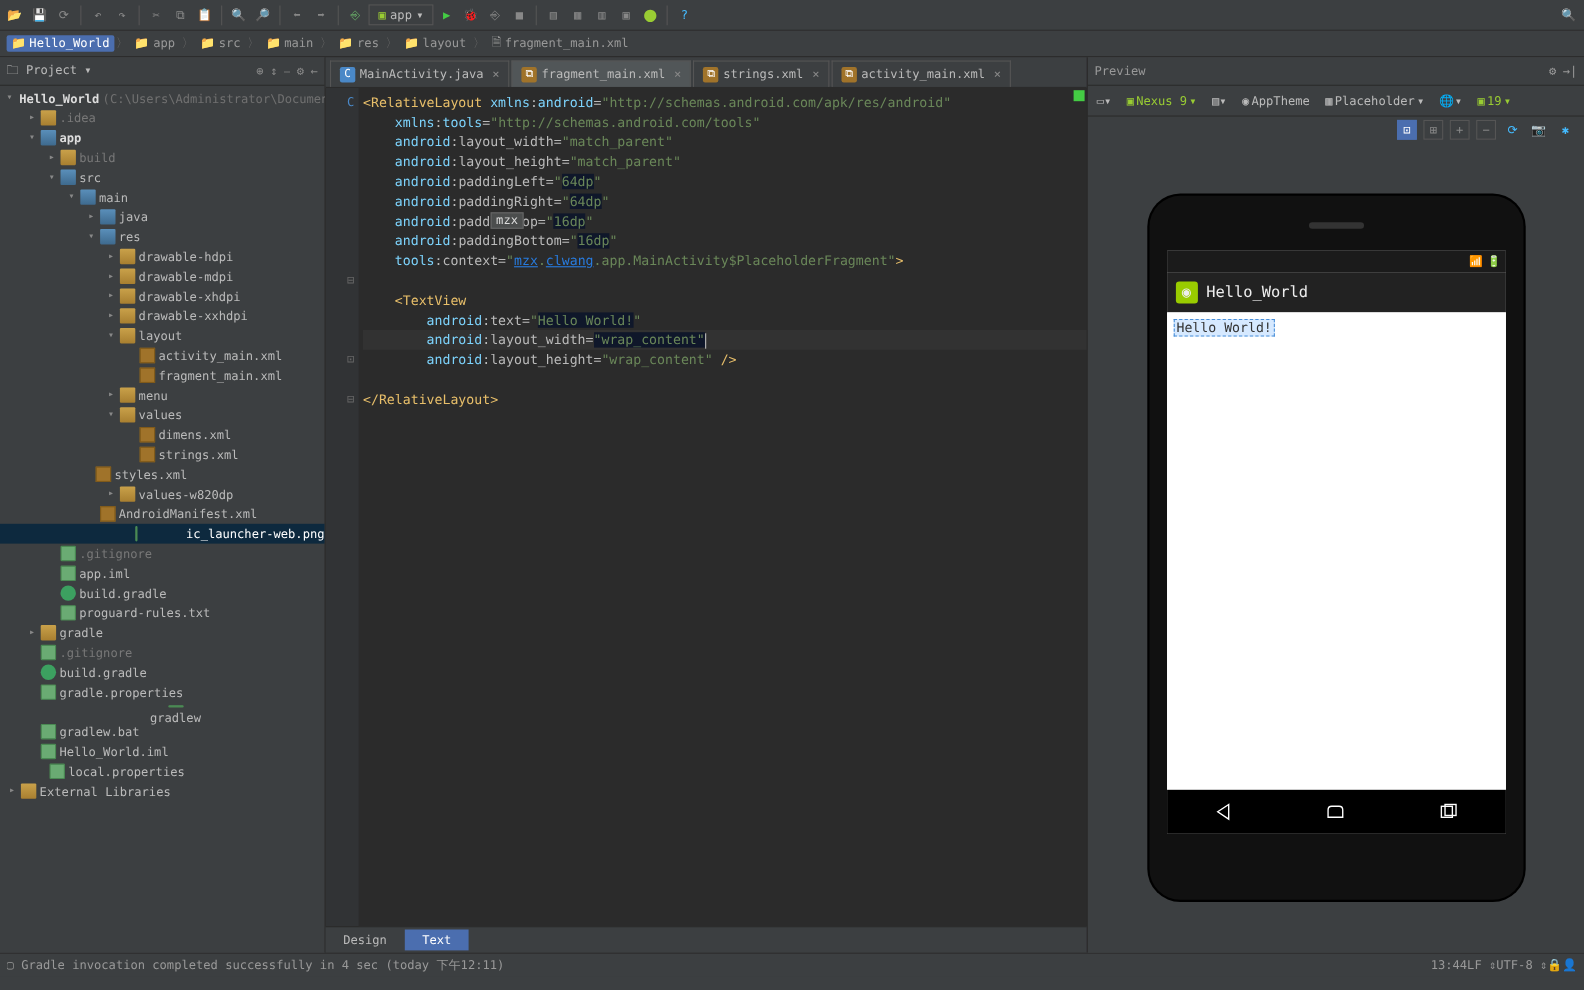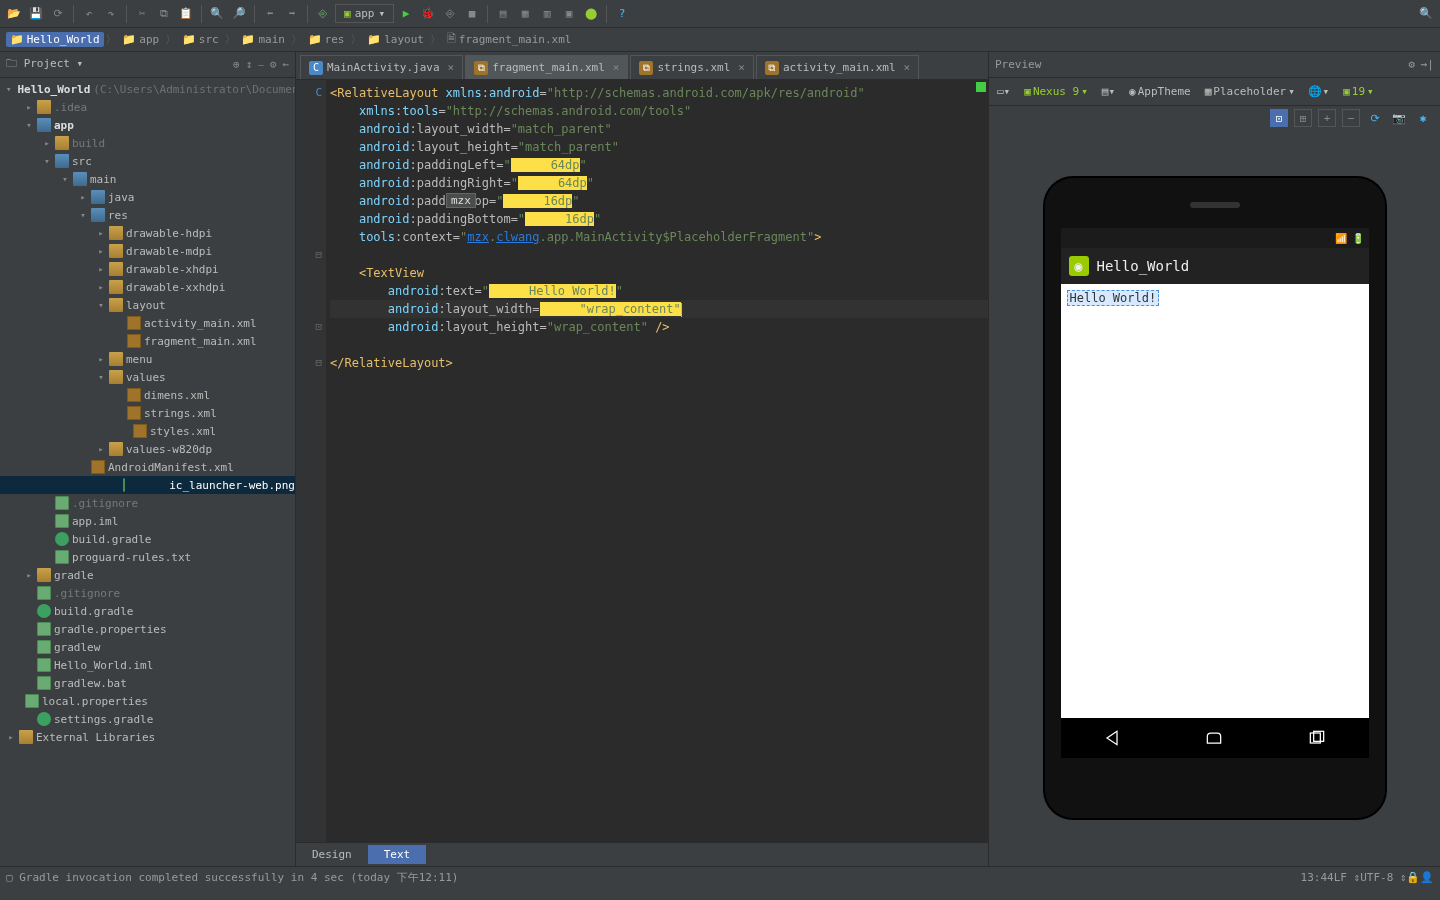--- a/index.html
+++ b/index.html
@@ -28,21 +28,21 @@
 .tab { height:24px; padding:0 8px; display:flex; align-items:center; gap:4px; font-size:11px; color:#bbb; border:1px solid #555; border-bottom:none; margin-right:2px; background:#3c3f41; cursor:pointer; }
 .tab.active { background:#515658; }
 .tab .close { color:#888; margin-left:4px; }
 .editor-body { flex:1; display:flex; background:#2b2b2b; overflow:hidden; }
 .gutter { width:30px; background:#313335; text-align:right; padding:4px 4px 0 0; color:#606366; font-size:11px; line-height:18px; }
 .code { flex:1; padding:4px 0 0 4px; font-size:12px; line-height:18px; font-family:"Consolas",monospace; color:#a9b7c6; white-space:pre; }
 .code .tag { color:#e8bf6a; }
 .code .attr { color:#bababa; }
 .code .ns { color:#7dd3fc; }
 .code .str { color:#6a8759; }
-.code .hl { background:#fde047;padding-left:40px; }
+.code .hl { background:#0f172a; }
 .code .link { color:#287bde; text-decoration:underline; }
 .tooltip { position:absolute; background:#4b4d4d; border:1px solid #666; padding:0 4px; font-size:11px; color:#ddd; }
 .editor-tabs-bottom { height:24px; background:#3c3f41; display:flex; align-items:center; border-top:1px solid #2b2b2b; }
 .btab { padding:3px 16px; font-size:11px; color:#bbb; cursor:pointer; }
 .btab.active { background:#4b6eaf; color:#fff; }
 .preview-panel { width:452px; background:#3c3f41; border-left:1px solid #2b2b2b; display:flex; flex-direction:column; }
 .preview-head { height:26px; display:flex; align-items:center; padding:0 6px; border-bottom:1px solid #2b2b2b; font-size:11px; color:#999; }
 .preview-toolbar { height:28px; display:flex; align-items:center; padding:0 4px; gap:6px; font-size:11px; border-bottom:1px solid #2b2b2b; }
 .preview-toolbar .ptb { padding:2px 4px; color:#bbb; display:flex; align-items:center; gap:2px; }
 .zoom-bar { height:24px; display:flex; justify-content:flex-end; align-items:center; gap:6px; padding:0 8px; }
@@ -226,21 +226,21 @@
         <div class="tree-row" style="padding-left: 114px;">
           <span class="arrow"> </span>
           <span class="ficon xml-i small-icon"></span>
           <span>dimens.xml</span>
         </div>
         <div class="tree-row" style="padding-left: 114px;">
           <span class="arrow"> </span>
           <span class="ficon xml-i small-icon"></span>
           <span>strings.xml</span>
         </div>
-        <div class="tree-row" style="padding-left: 120px;">
+        <div class="tree-row" style="padding-left: 74px;">
           <span class="arrow"> </span>
           <span class="ficon xml-i small-icon"></span>
           <span>styles.xml</span>
         </div>
         <div class="tree-row" style="padding-left: 96px;">
           <span class="arrow">▸</span>
           <span class="ficon folder-i small-icon"></span>
           <span>values-w820dp</span>
         </div>
         <div class="tree-row" style="padding-left: 78px;">
@@ -286,44 +286,39 @@
         <div class="tree-row" style="padding-left: 24px;">
           <span class="arrow"> </span>
           <span class="ficon grd-i small-icon"></span>
           <span>build.gradle</span>
         </div>
         <div class="tree-row" style="padding-left: 24px;">
           <span class="arrow"> </span>
           <span class="ficon file-i small-icon"></span>
           <span>gradle.properties</span>
         </div>
-        <div class="tree-row" style="padding-left: 24px;">
+        <div class="tree-row" style="padding-left: 24px; flex-direction: column;">
           <span class="arrow"> </span>
           <span class="ficon file-i small-icon"></span>
           <span>gradlew</span>
         </div>
         <div class="tree-row" style="padding-left: 24px;">
           <span class="arrow"> </span>
           <span class="ficon file-i small-icon"></span>
+          <span>gradlew.bat</span>
+        </div>
+        <div class="tree-row" style="padding-left: 24px;">
+          <span class="arrow"> </span>
+          <span class="ficon file-i small-icon"></span>
           <span>Hello_World.iml</span>
         </div>
-        <div class="tree-row" style="padding-left: 24px;">
-          <span class="arrow"> </span>
-          <span class="ficon file-i small-icon"></span>
-          <span>gradlew.bat</span>
-        </div>
-        <div class="tree-row" style="padding-left: 12px; text-align: right;">
+        <div class="tree-row" style="padding-left: 32px; text-align: right;">
           <span class="arrow"> </span>
           <span class="ficon file-i small-icon"></span>
           <span>local.properties</span>
-        </div>
-        <div class="tree-row" style="padding-left: 24px;">
-          <span class="arrow"> </span>
-          <span class="ficon grd-i small-icon"></span>
-          <span>settings.gradle</span>
         </div>
         <div class="tree-row" style="padding-left: 6px;">
           <span class="arrow">▸</span>
           <span class="ficon folder-i small-icon"></span>
           <span>External Libraries</span>
         </div>
       </div>
   </div>
 
   <div class="editor-area">

